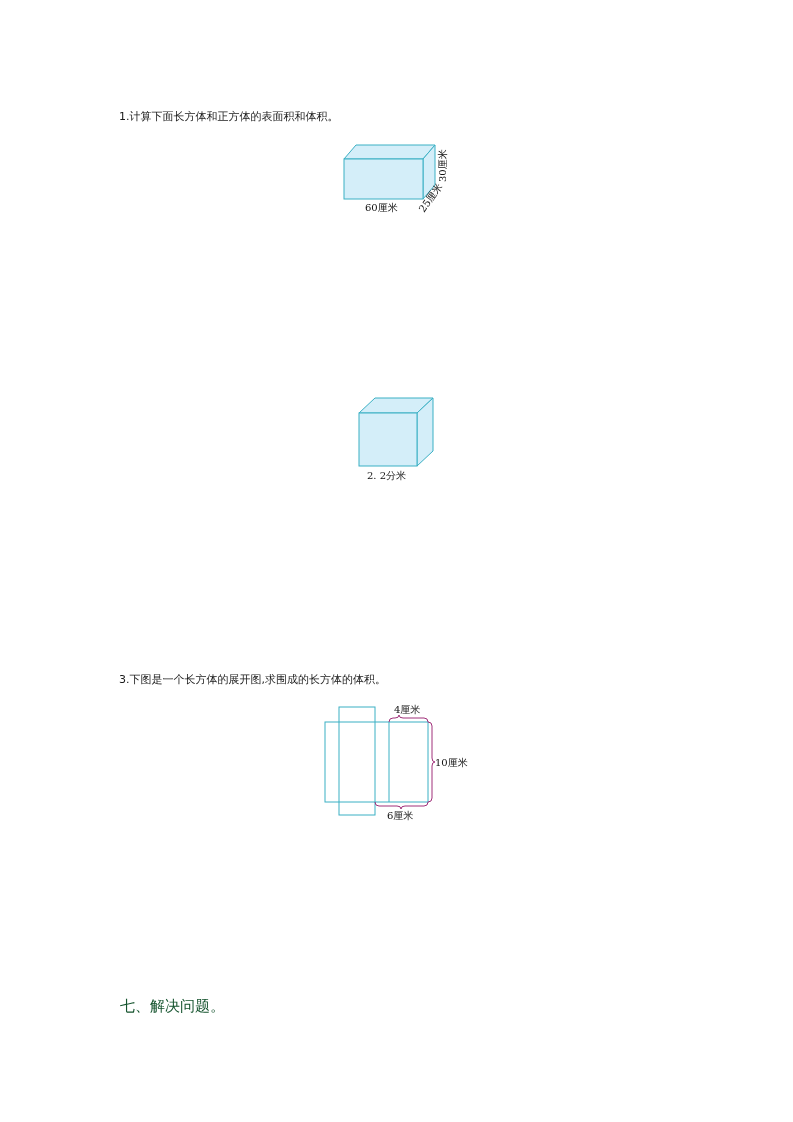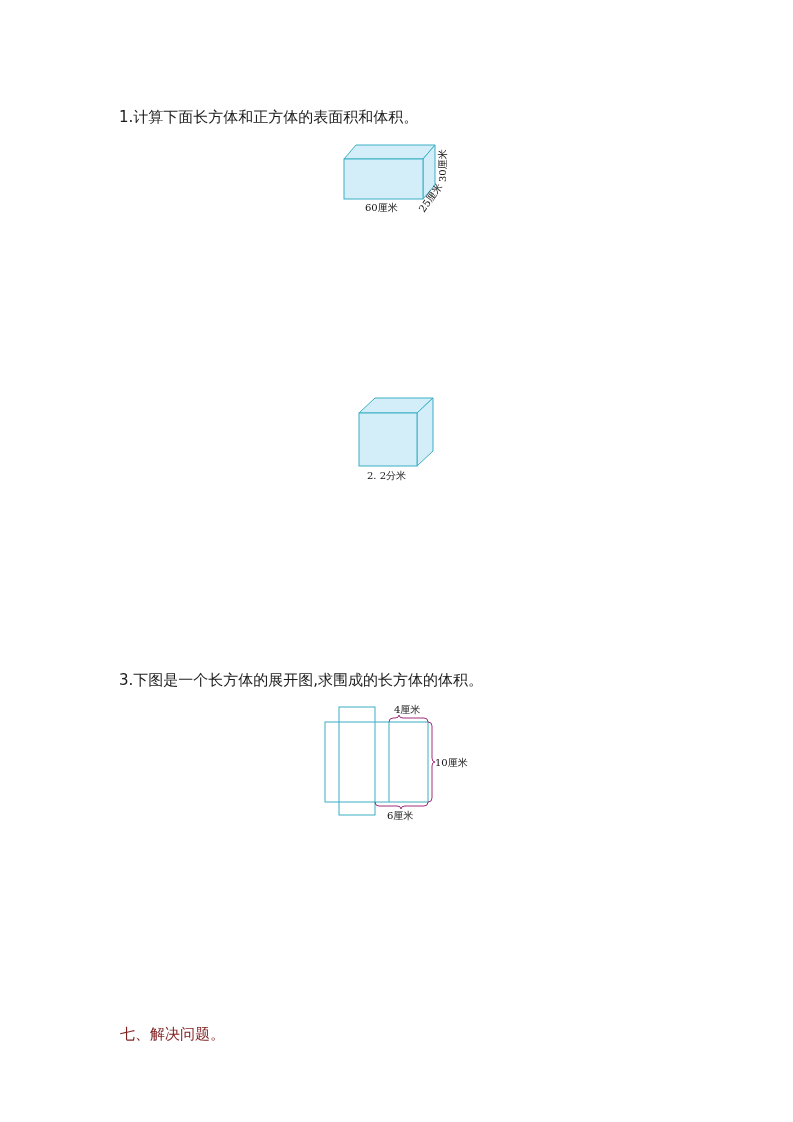--- a/index.html
+++ b/index.html
@@ -1,18 +1,18 @@
 <!DOCTYPE html>
 <html><head>
 <meta charset="utf-8">
 <style>
   html, body { margin: 0; padding: 0; background: #ffffff; }
   body { width: 793px; height: 1122px; position: relative; overflow: hidden;
          font-family: "DejaVu Sans", "Liberation Sans", sans-serif; color: #1a1a1a; }
-  .q { position: absolute; left: 119px; font-size: 15px; line-height: 20px; white-space: nowrap; }
+  .q { position: absolute; left: 119px; font-size: 11px; line-height: 20px; white-space: nowrap; }
   .sec { position: absolute; left: 120px; font-size: 15px; line-height: 20px;
          font-family: "DejaVu Serif", "Liberation Serif", serif; white-space: nowrap; }
   svg { position: absolute; left: 0; top: 0; overflow: visible; }
   .lbl { font-family: "DejaVu Serif", "Liberation Serif", serif; font-size: 10px; fill: #111; }
 </style>
 </head>
 <body>
 
 <div class="q" style="top:107px;">1.计算下面长方体和正方体的表面积和体积。</div>
 
@@ -47,13 +47,13 @@
   <g stroke="#a0307a" stroke-width="1" fill="none">
     <path d="M389,722 q0,-4 4,-4 h2 q4,0 4,-3 q0,3 4,3 h21 q4,0 4,4"></path>
     <path d="M428,722 q4,0 4,4 v32 q0,4 3,4 q-3,0 -3,4 v32 q0,4 -4,4"></path>
     <path d="M375,802 q0,4 4,4 h18 q4,0 4,3 q0,-3 4,-3 h19 q4,0 4,-4"></path>
   </g>
   <text class="lbl" x="394" y="713">4厘米</text>
   <text class="lbl" x="435" y="766">10厘米</text>
   <text class="lbl" x="387" y="819">6厘米</text>
 </svg>
 
-<div class="sec" style="top:996px; color:#7f1d1d;margin-top:28px;">七、解决问题。</div>
+<div class="sec" style="top:996px; color:#14532d;">七、解决问题。</div>
 
 </body></html>

